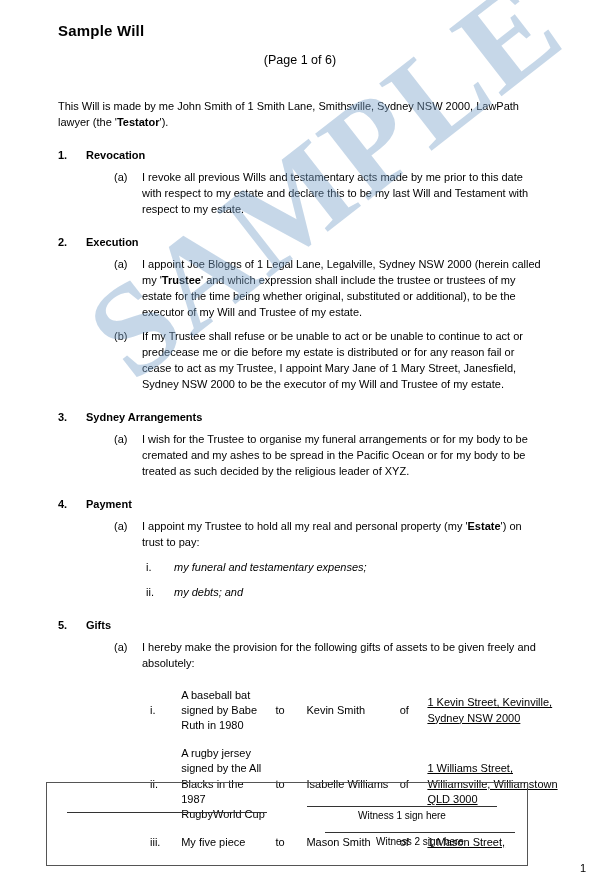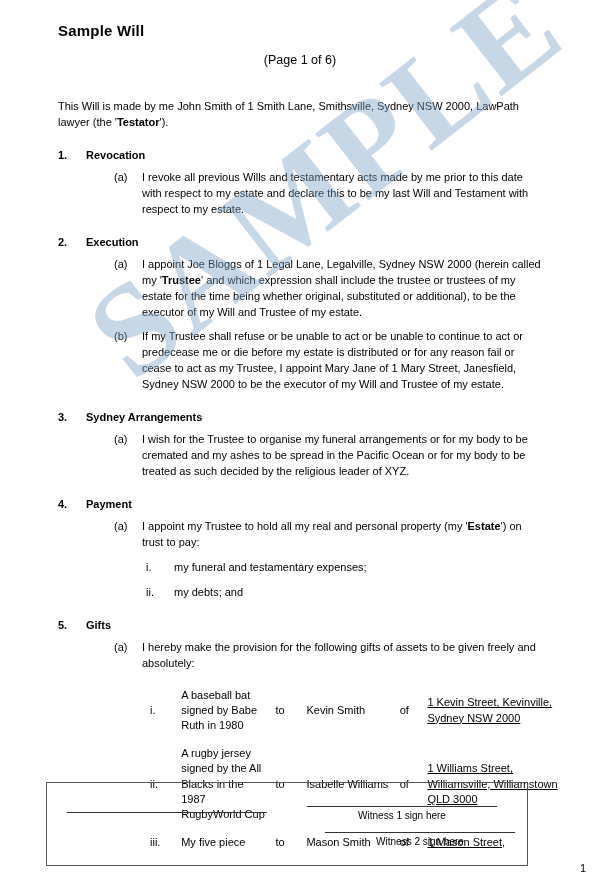--- a/index.html
+++ b/index.html
@@ -97,20 +97,21 @@
     line-height: 1.45;
     margin-top: 9px;
     margin-left: 88px;
   }
   .roman-label {
     width: 28px;
     flex: 0 0 28px;
   }
   .roman-body {
     flex: 1;
+    font-style: italic;
   }
   .gifts-table {
     margin-left: 88px;
     margin-top: 10px;
     border-collapse: collapse;
     font-size: 11px;
     line-height: 1.4;
     width: 420px;
   }
   .gifts-table td {

